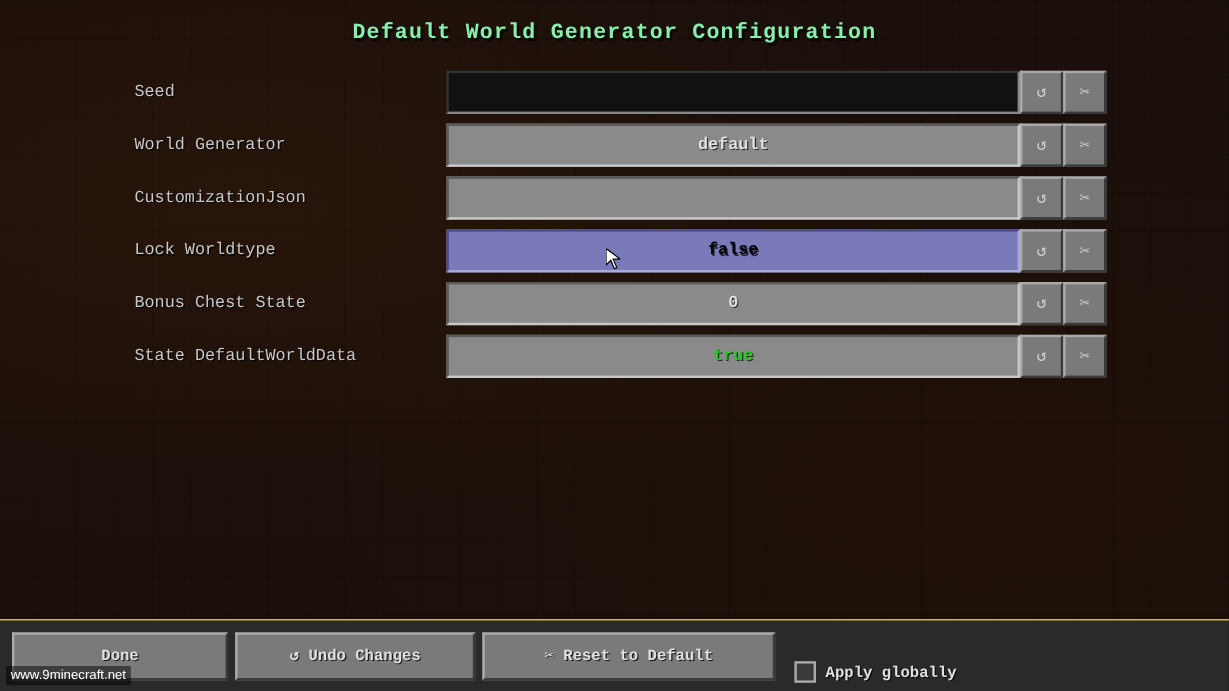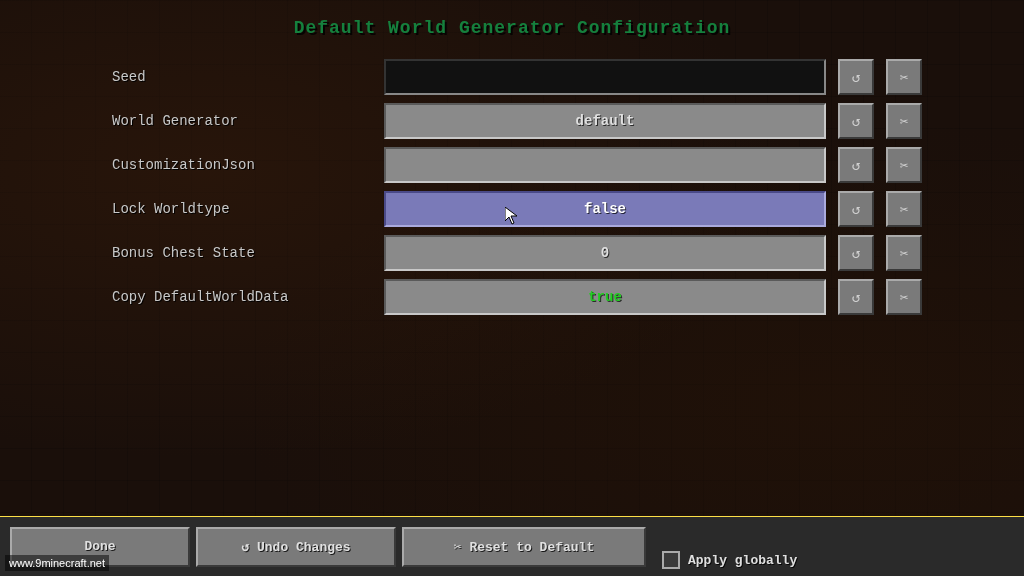--- a/index.html
+++ b/index.html
@@ -42,41 +42,41 @@
     .container {
       position: relative;
       width: 1024px;
       height: 576px;
       display: flex;
       flex-direction: column;
       align-items: center;
     }
 
     .title {
-      color: #15803d;
+      color: #86efac;
       font-size: 18px;
       font-weight: bold;
       letter-spacing: 1px;
       margin-top: 18px;
       margin-bottom: 20px;
       text-shadow: 2px 2px 0px rgba(0,0,0,0.8);
       font-family: 'Courier New', monospace;
     }
 
     .config-panel {
       width: 820px;
       display: flex;
       flex-direction: column;
       gap: 6px;
     }
 
     .config-row {
       display: flex;
       align-items: center;
-      gap: 12px;
+      gap: 0;
       height: 38px;
     }
 
     .config-label {
       width: 270px;
       color: #c8c8c8;
       font-size: 14px;
       font-family: 'Courier New', monospace;
       text-shadow: 1px 1px 0px rgba(0,0,0,0.9);
       padding-left: 10px;
@@ -114,21 +114,21 @@
     }
 
     .field-text {
       font-family: 'Courier New', monospace;
       font-size: 14px;
       font-weight: bold;
       text-shadow: 1px 1px 0px rgba(0,0,0,0.7);
     }
 
     .field-text.default-text { color: #e0e0e0; }
-    .field-text.false-text { color: #ffffff; }
+    .field-text.false-text { color: #000000; }
     .field-text.true-text { color: #22cc22; }
     .field-text.number-text { color: #e0e0e0; }
 
     .icon-btn {
       width: 36px;
       height: 36px;
       background: #7a7a7a;
       border-top: 2px solid #aaaaaa;
       border-left: 2px solid #aaaaaa;
       border-bottom: 2px solid #3a3a3a;
@@ -270,21 +270,21 @@
       </div>
       <div class="config-row">
         <div class="config-label">Bonus Chest State</div>
         <div class="config-field">
           <span class="field-text number-text">0</span>
         </div>
         <div class="icon-btn">↺</div>
         <div class="icon-btn">✂</div>
       </div>
       <div class="config-row">
-        <div class="config-label">Copy DefaultWorldData</div>
+        <div class="config-label">State DefaultWorldData</div>
         <div class="config-field">
           <span class="field-text true-text">true</span>
         </div>
         <div class="icon-btn">↺</div>
         <div class="icon-btn">✂</div>
       </div>
     </div>
 
   <div class="bottom-bar">
     <button class="bottom-btn done-btn">Done</button>

